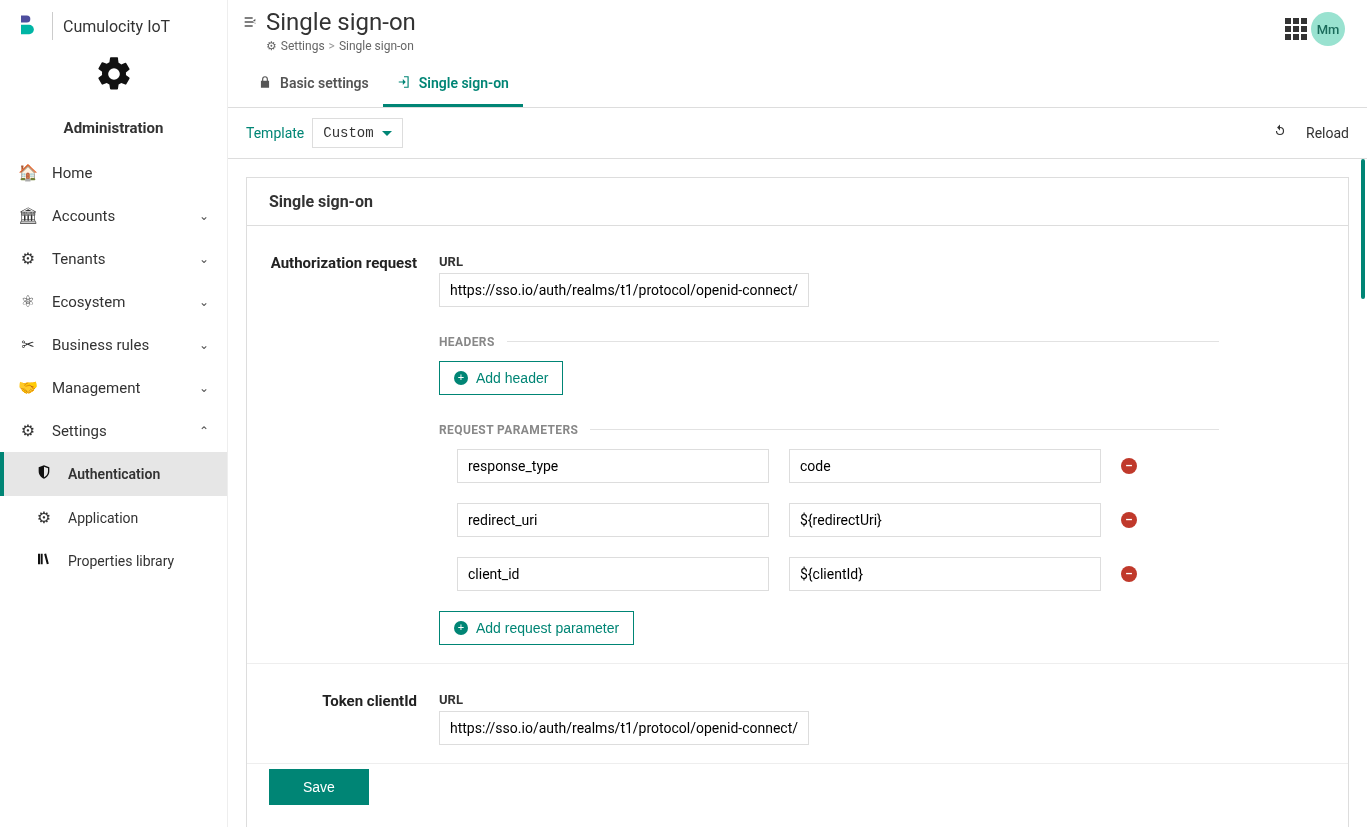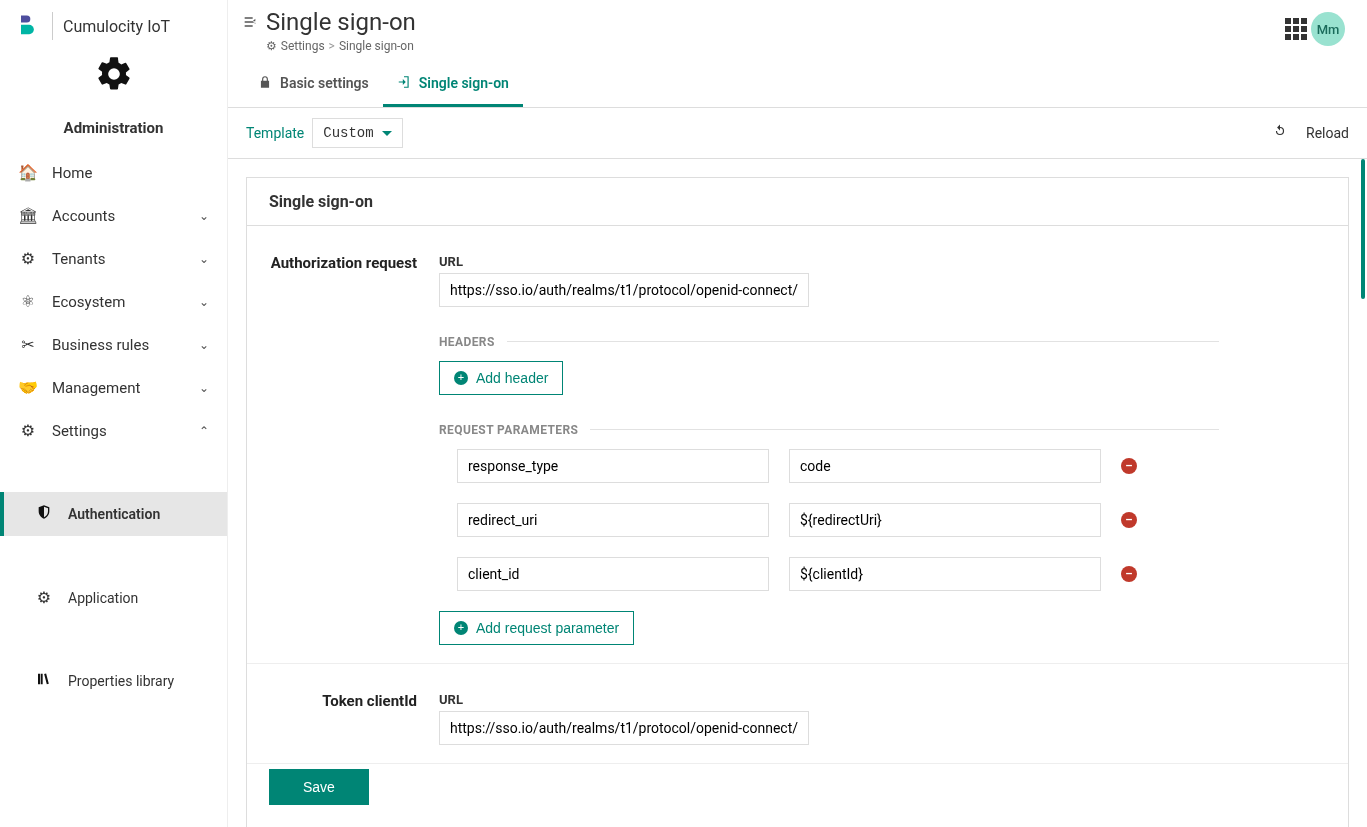--- a/index.html
+++ b/index.html
@@ -54,21 +54,21 @@
   .app-context .gear { font-size: 34px; line-height:1; }
   .app-context .label { font-weight: 700; font-size: 15px; margin-top:20px; }
 
   .nav { list-style:none; margin:0; padding:0; }
   .nav-item {
     display:flex; align-items:center; gap:14px;
     padding: 12px 18px; cursor:pointer;
     font-size:15px;
   }
   .nav-item .chev { margin-left:auto; font-size:12px; color:#555; }
-  .nav-item.sub { padding-left: 34px; font-size:14px;margin-top:40px; }
+  .nav-item.sub { padding-left: 34px; font-size:14px; }
   .nav-item.active {
     background: var(--active);
     border-left: 4px solid var(--teal);
     padding-left: 30px;
     font-weight:600;
   }
   .nav-icon { width:20px; text-align:center; font-size:16px; }
 
   
   .main { flex:1; display:flex; flex-direction:column; background:#fff; overflow:hidden; }

